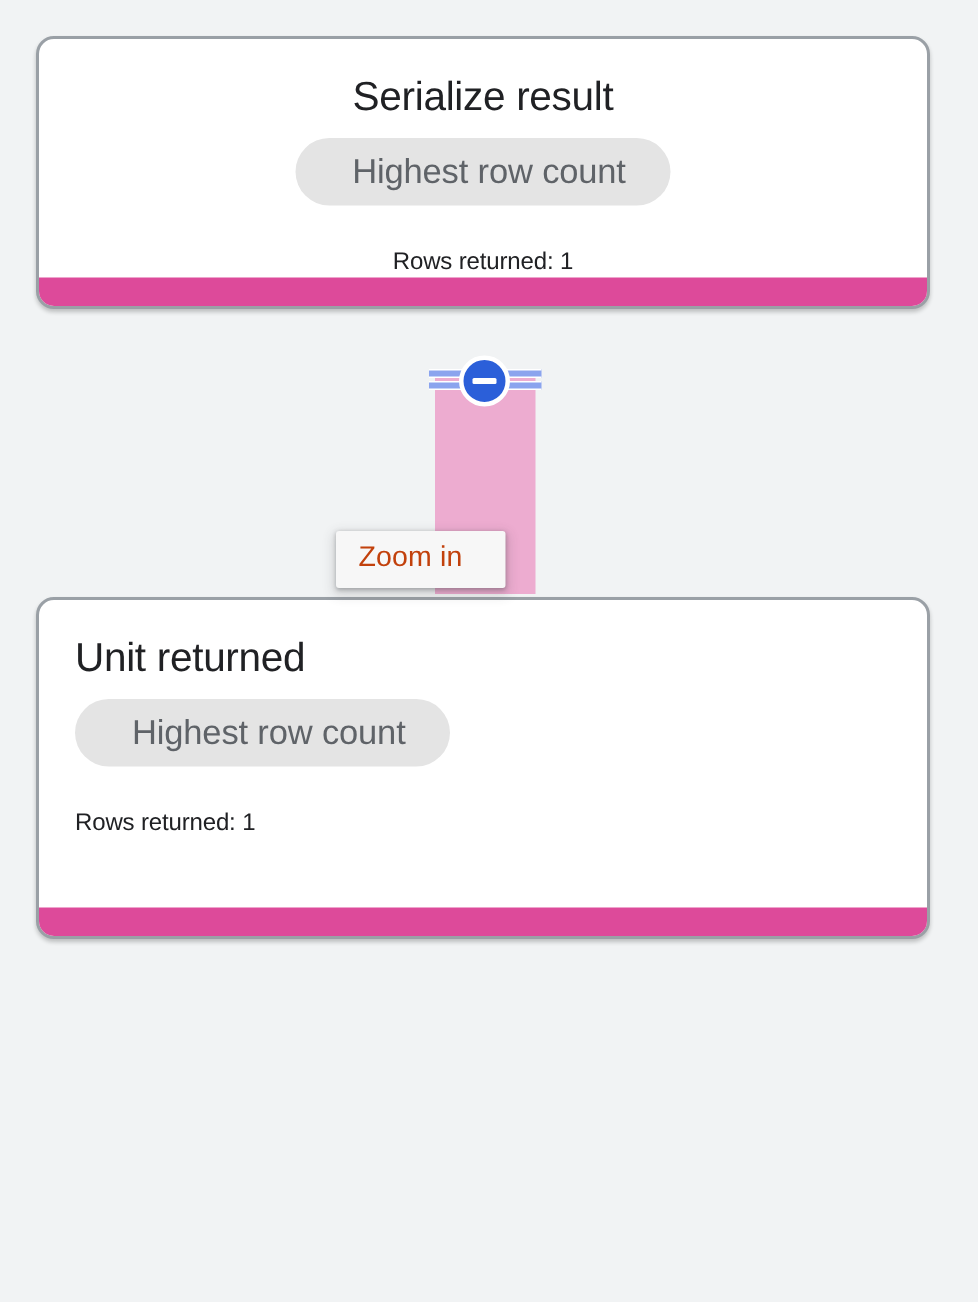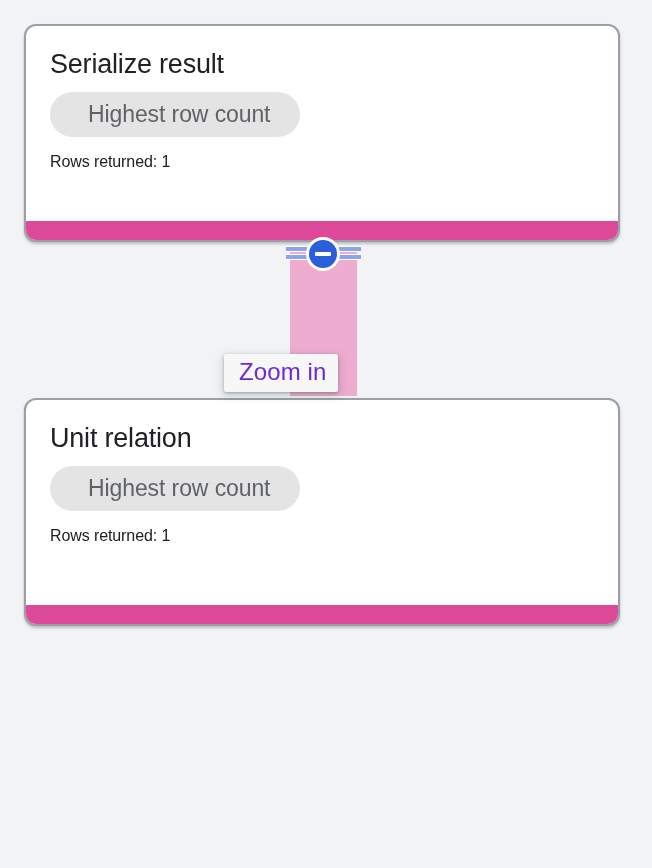--- a/index.html
+++ b/index.html
@@ -73,45 +73,45 @@
     height: 4px;
     background: #ffffff;
     border-radius: 1px;
   }
 
   
   .tooltip {
     position: absolute;
     left: 224px;
     top: 354px;
-    padding: 7px 12px 9px 15px;
+    padding: 7px 29px 9px 15px;
     background: #f7f7f7;
-    color: #6d28d9;
-    font-size: 24px;
+    color: #c2410c;
+    font-size: 19px;
     line-height: 22px;
     letter-spacing: 0.1px;
     border-radius: 2px;
     box-shadow: 0 1px 3px rgba(60,64,67,0.35), 0 3px 8px 2px rgba(60,64,67,0.16);
     white-space: nowrap;
     z-index: 8;
   }
 
   
   .node-card {
     position: absolute;
     width: 596px;
     background: #ffffff;
     border: 2px solid #9aa0a6;
     border-radius: 12px;
     box-sizing: border-box;
     box-shadow: 0 2px 3px rgba(0,0,0,0.22);
     overflow: hidden;
     z-index: 5;
   }
-  .node-card.first  { left: 24px; top: 24px;  height: 218px; }
+  .node-card.first  { left: 24px; top: 24px;  height: 182px; text-align: center; }
   .node-card.second { left: 24px; top: 398px; height: 228px; }
 
   .node-body {
     padding: 22px 24px 0 24px;
   }
 
   .node-title {
     font-size: 27px;
     line-height: 32px;
     color: #202124;
@@ -122,21 +122,21 @@
 
   .node-pill {
     display: inline-block;
     background: #e4e4e4;
     color: #5f6368;
     font-size: 23px;
     line-height: 28px;
     padding: 8px 30px 9px 38px;
     border-radius: 24px;
     letter-spacing: -0.1px;
-    margin-bottom: 11px;
+    margin-bottom: 24px;
     white-space: nowrap;
   }
 
   .node-meta {
     font-size: 16px;
     line-height: 27px;
     color: #202124;
     letter-spacing: -0.1px;
     white-space: nowrap;
   }
@@ -174,20 +174,20 @@
     <div class="node-body">
       <div class="node-title">Serialize result</div>
       <div class="node-pill">Highest row count</div>
       <div class="node-meta">Rows returned: 1</div>
     </div>
     <div class="node-footer-bar"></div>
   </div>
 
   <div class="node-card second">
     <div class="node-body">
-      <div class="node-title">Unit relation</div>
+      <div class="node-title">Unit returned</div>
       <div class="node-pill">Highest row count</div>
       <div class="node-meta">Rows returned: 1</div>
     </div>
     <div class="node-footer-bar"></div>
   </div>
 
 </div>
 
 </body></html>

